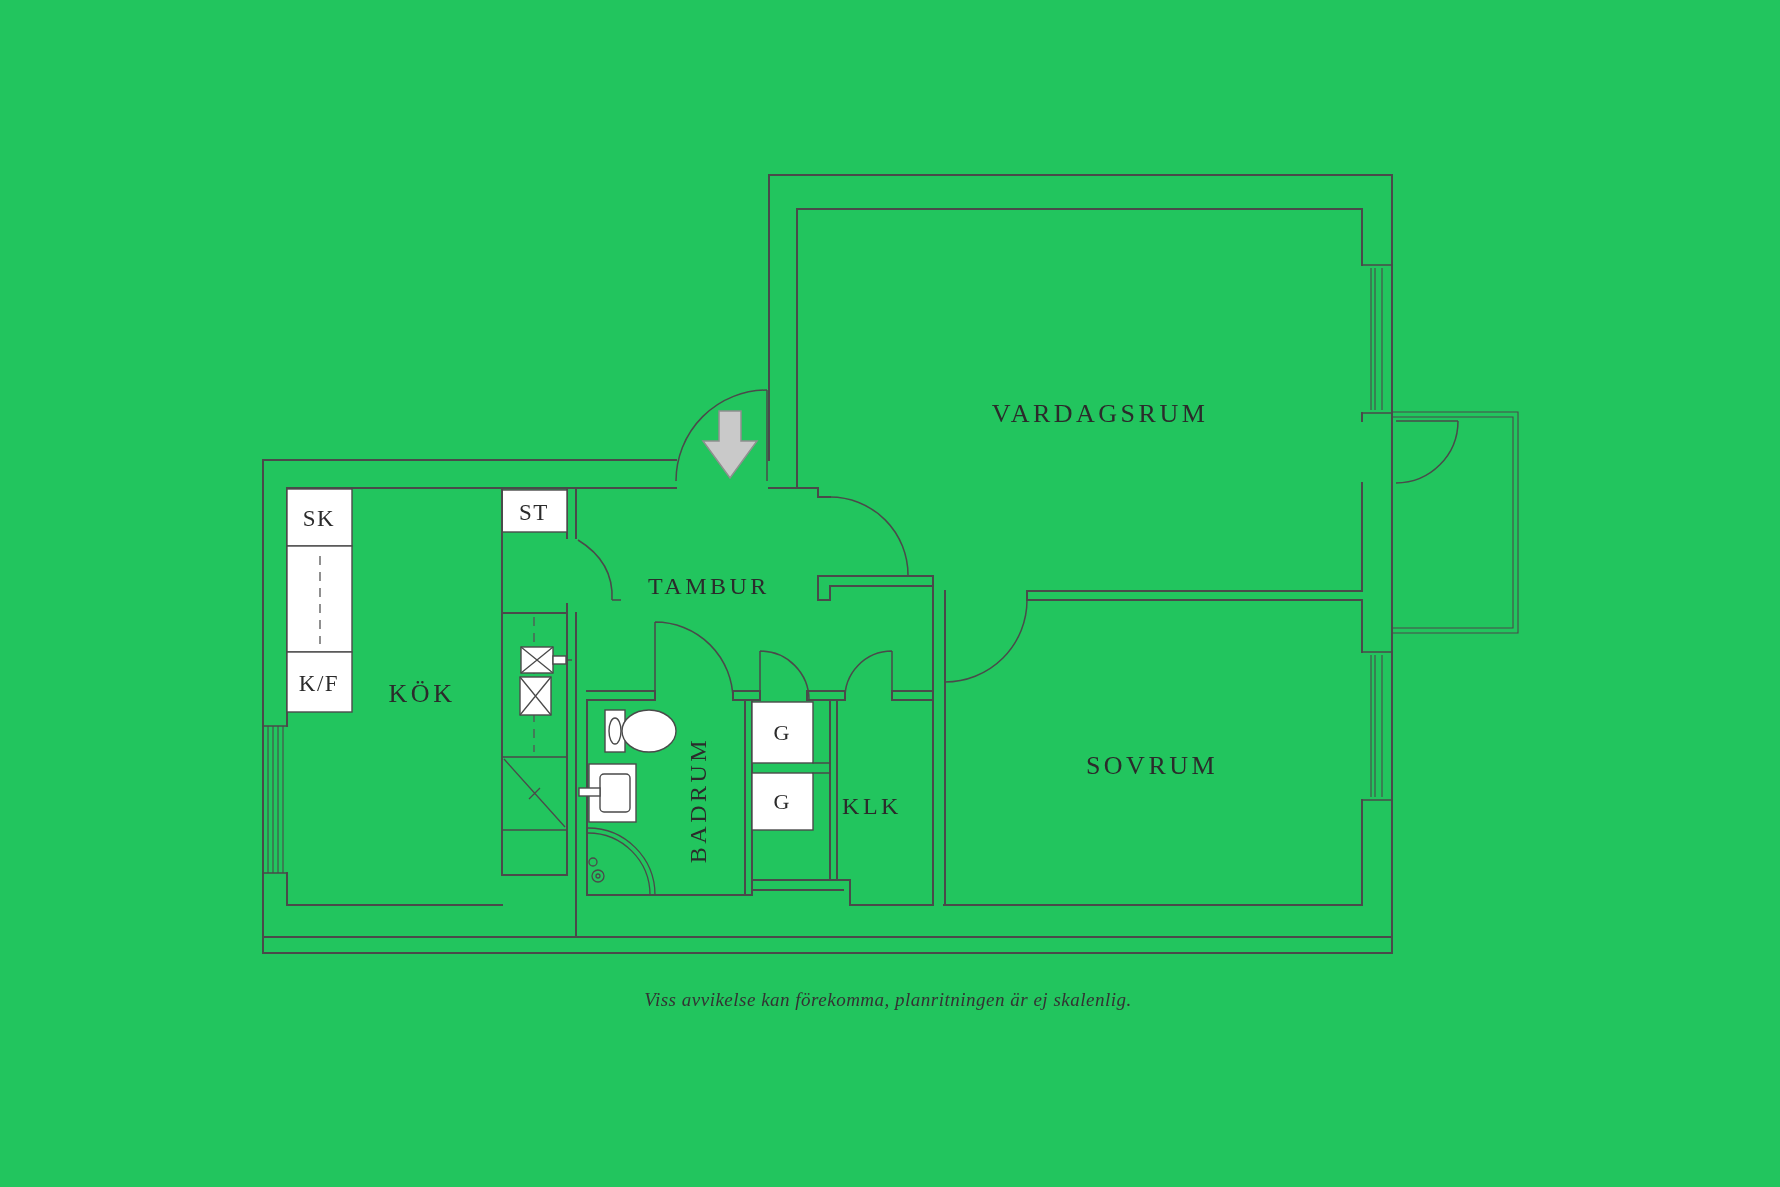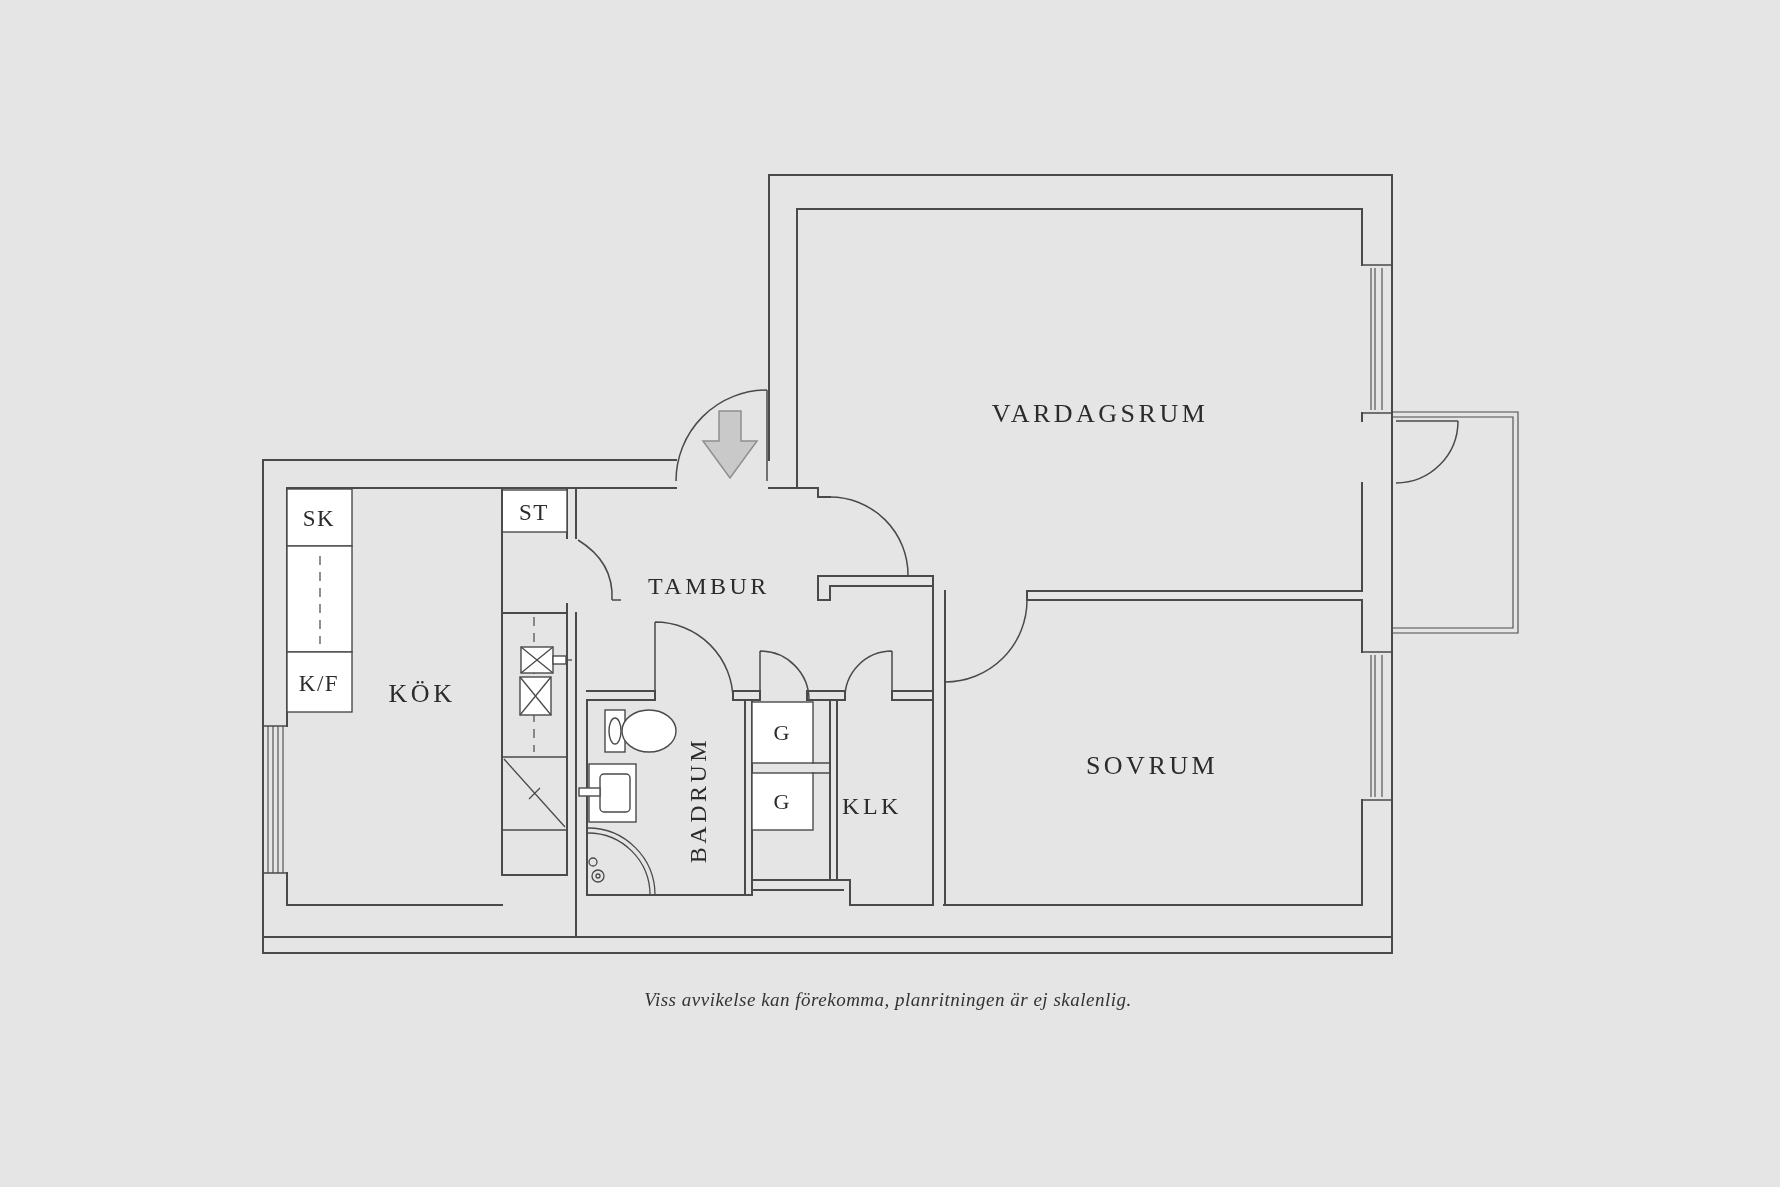--- a/index.html
+++ b/index.html
@@ -1,16 +1,16 @@
 <!DOCTYPE html>
 <html><head>
 <meta charset="utf-8">
 <style>
   html,body{margin:0;padding:0;background:#ffffff;}
-  .canvas{position:relative;width:1780px;height:1187px;background:#e5e5e5;overflow:hidden;
+  .canvas{position:relative;width:1780px;height:1187px;background:#22c55e;overflow:hidden;
           font-family:"Liberation Serif","DejaVu Serif",serif;}
   svg{position:absolute;left:0;top:0;}
   .wall{fill:none;stroke:#4a4a4a;stroke-width:2;stroke-linecap:square;}
   .wallthin{fill:none;stroke:#4a4a4a;stroke-width:1.4;stroke-linecap:square;}
   .fix{fill:#ffffff;stroke:#4a4a4a;stroke-width:1.4;}
   .fixline{fill:none;stroke:#4a4a4a;stroke-width:1.3;}
   .glass{fill:none;stroke:#4a4a4a;stroke-width:1.1;}
   .dash{fill:none;stroke:#555555;stroke-width:1.3;stroke-dasharray:9 7;}
   .door{fill:none;stroke:#4a4a4a;stroke-width:1.5;}
   .roomlabel{fill:#2b2b2b;font-size:26px;letter-spacing:3.5px;}

